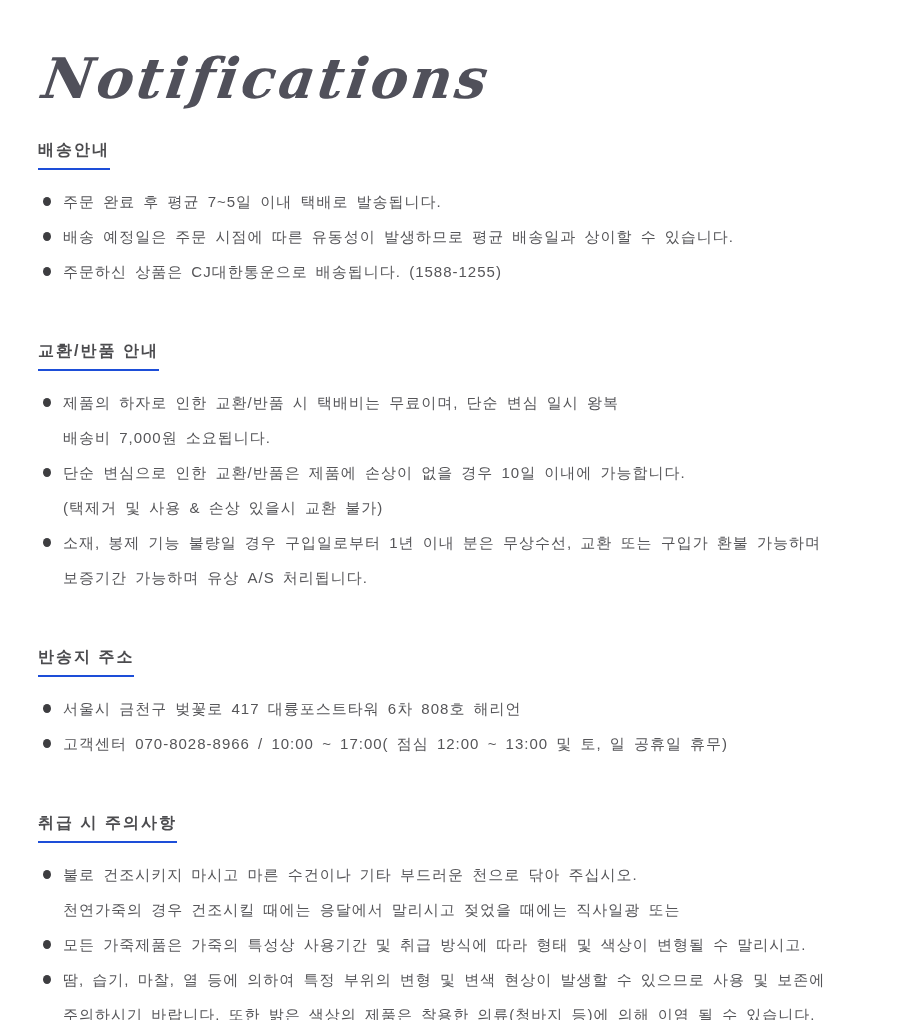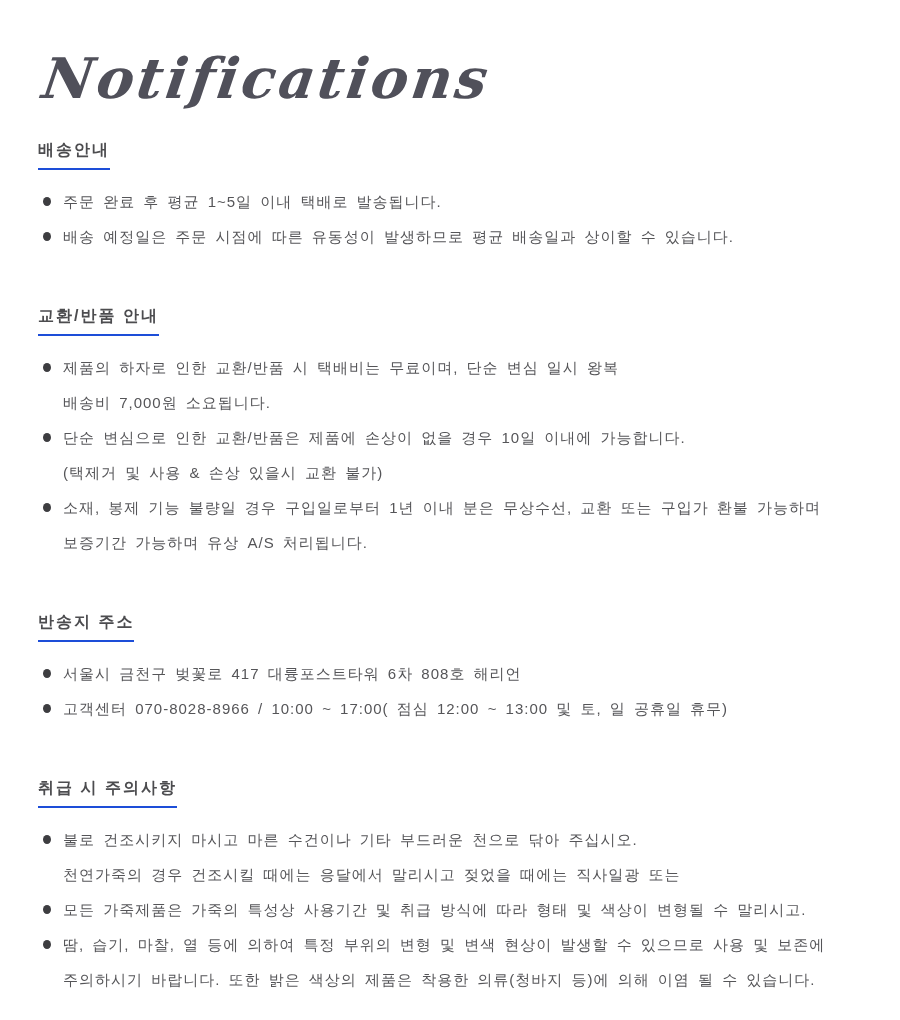--- a/index.html
+++ b/index.html
@@ -68,25 +68,29 @@
 </style>
 </head>
 <body>
 
 <div class="page">
   <h1 class="script-title">Notifications</h1>
   <div id="sections">
       <section class="notice-section"><h2 class="section-heading">배송안내</h2><ul class="notice-list">
           <li class="notice-item">
             <span class="bullet"></span>
-            <div class="item-line">주문 완료 후 평균 1~5일 이내 택배로 발송됩니다.</div>
+            <div class="item-line">주문 완료 후 평균 7~5일 이내 택배로 발송됩니다.</div>
           </li>
           <li class="notice-item">
             <span class="bullet"></span>
             <div class="item-line">배송 예정일은 주문 시점에 따른 유동성이 발생하므로 평균 배송일과 상이할 수 있습니다.</div>
+          </li>
+          <li class="notice-item">
+            <span class="bullet"></span>
+            <div class="item-line">주문하신 상품은 CJ대한통운으로 배송됩니다. (1588-1255)</div>
           </li>
         </ul></section>
       <section class="notice-section"><h2 class="section-heading">교환/반품 안내</h2><ul class="notice-list">
           <li class="notice-item">
             <span class="bullet"></span>
             <div class="item-line">제품의 하자로 인한 교환/반품 시 택배비는 무료이며, 단순 변심 일시 왕복</div>
             <div class="item-line">배송비 7,000원 소요됩니다.</div>
           </li>
           <li class="notice-item">
             <span class="bullet"></span>

